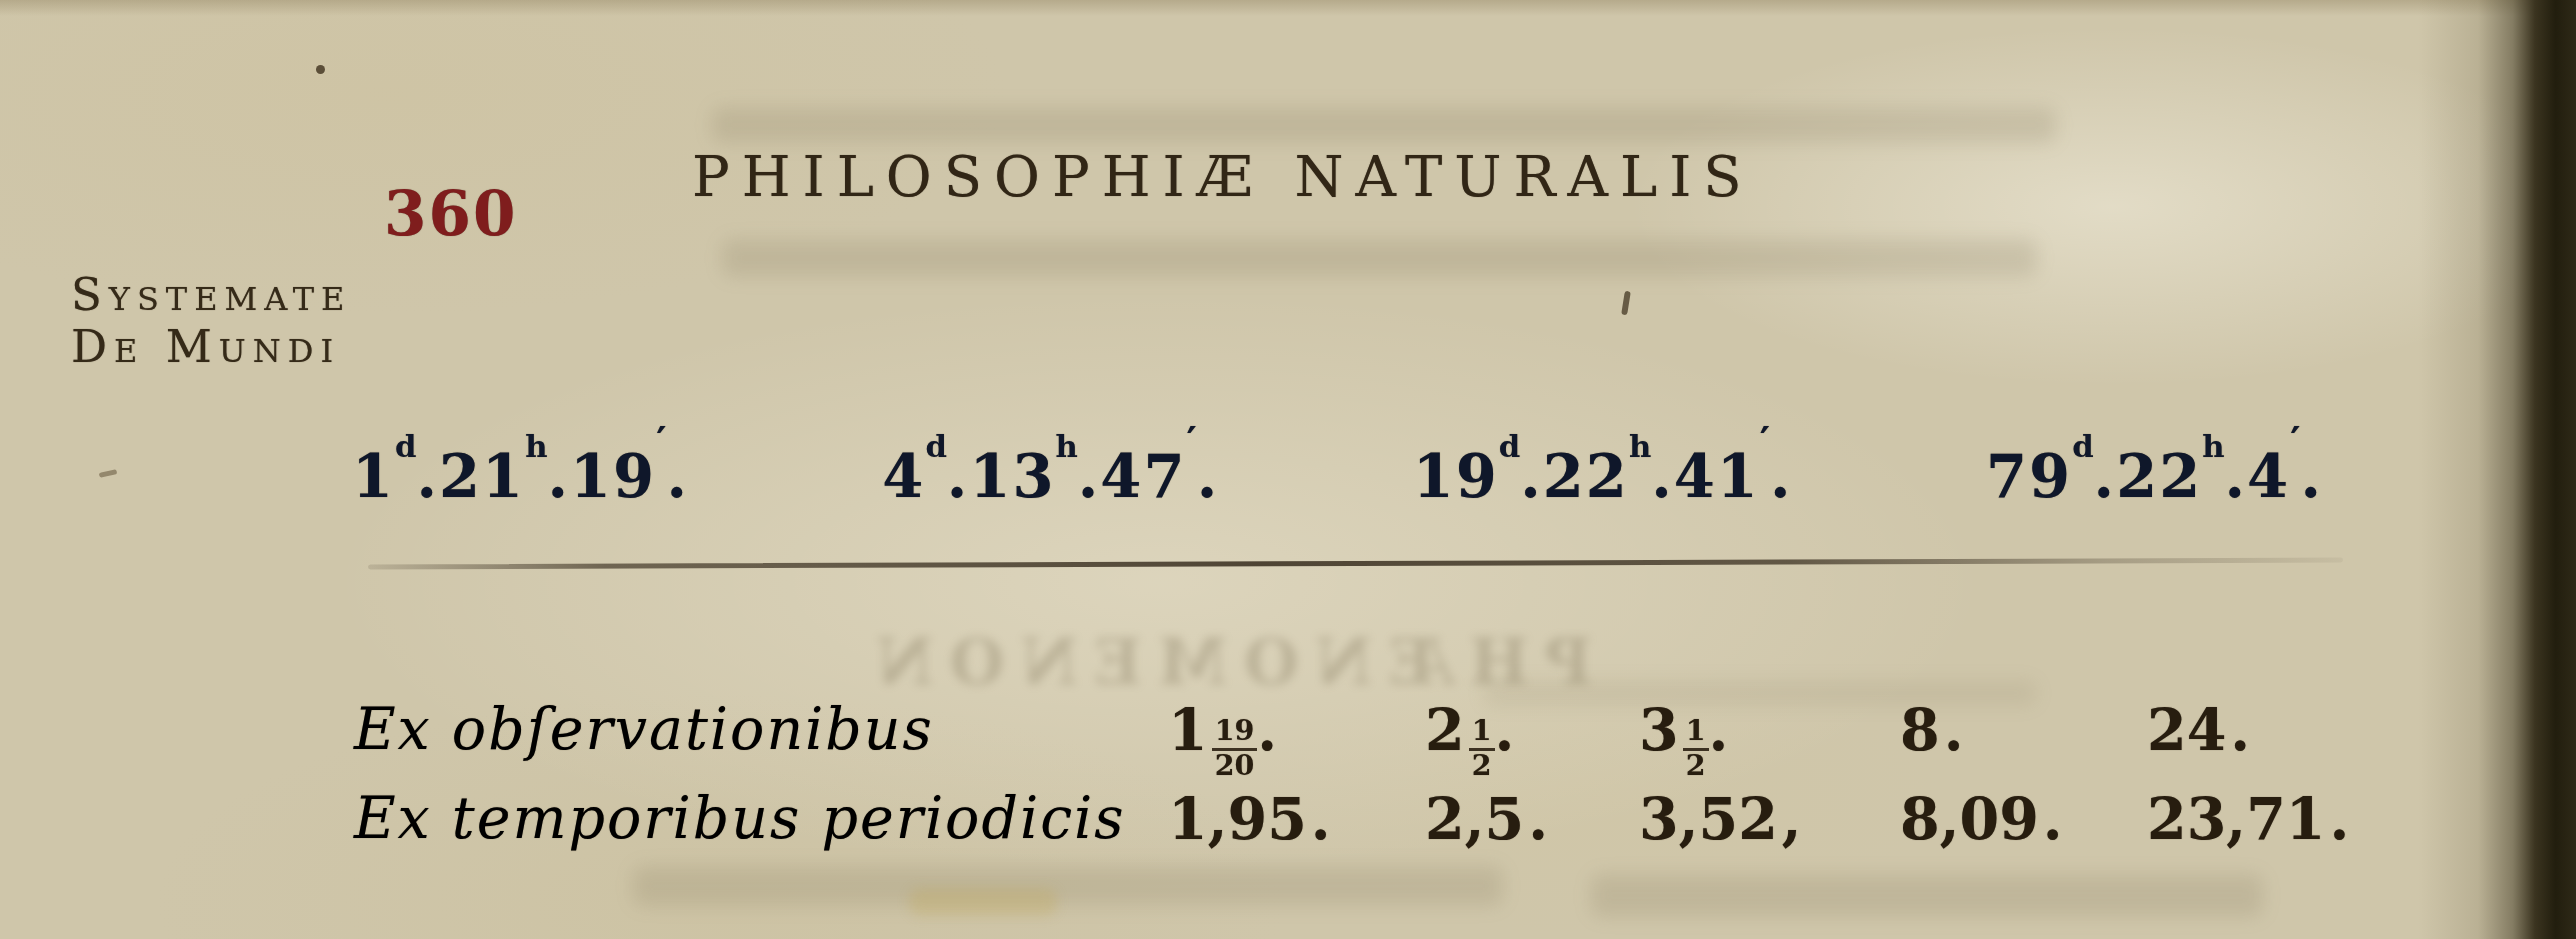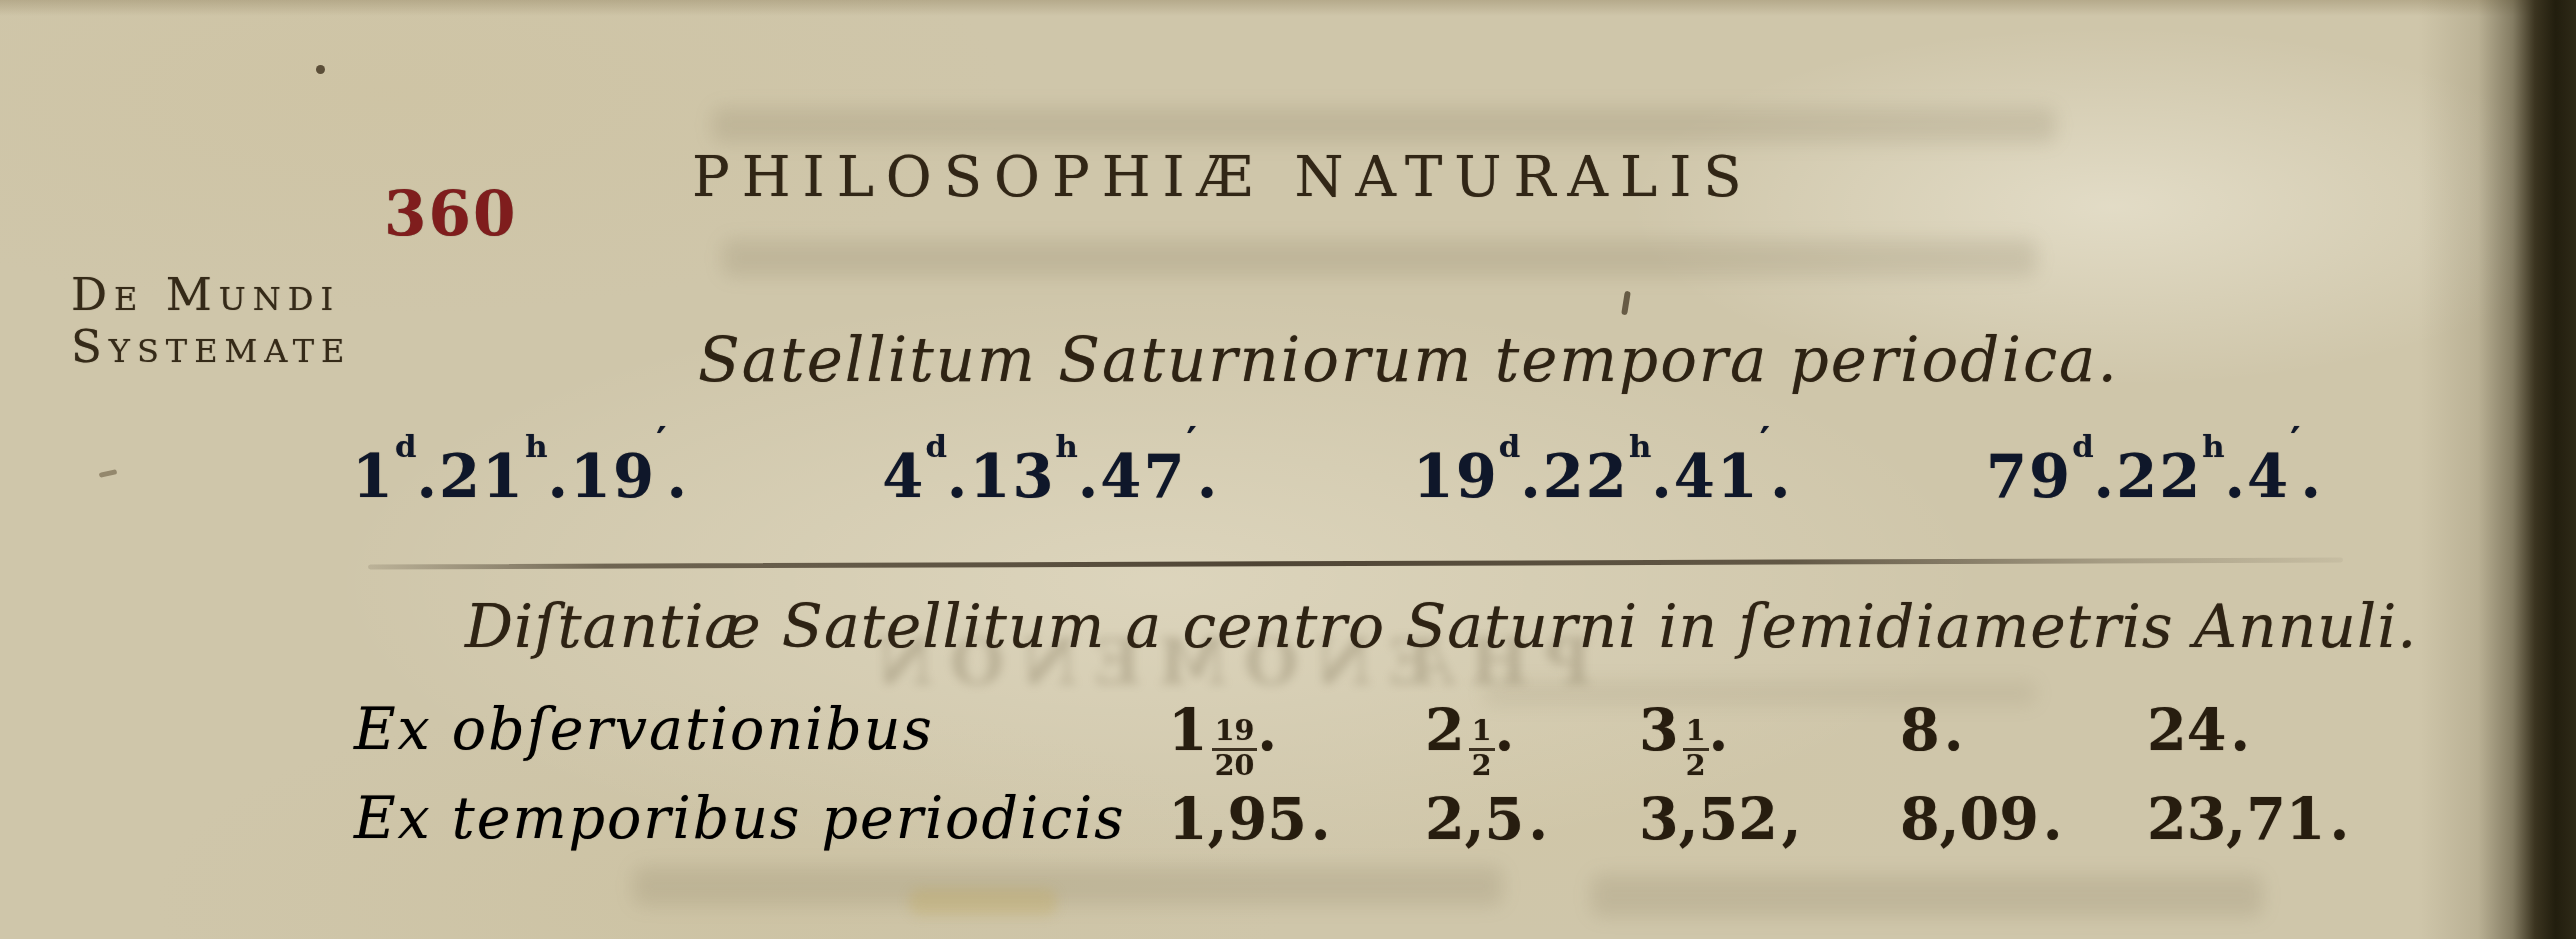--- a/index.html
+++ b/index.html
@@ -133,36 +133,34 @@
   <div class="ghost-text">PHÆNOMENON</div>
   <div class="stain"></div>
 
   <div class="speck sp1"></div>
   <div class="speck sp2"></div>
   <div class="speck sp3"></div>
 
   <div class="page-number ink">360</div>
   <div class="running-header ink">PHILOSOPHIÆ NATURALIS</div>
   <div class="margin-note ink">
+    <div>Systemate</div>
     <div>De Mundi</div>
-    <div>Systemate</div>
-  </div>
-
-  <div class="section-title ink">Satellitum Saturniorum tempora periodica.</div>
+  </div>
+
 
   <div class="periods-row ink">
     <span><span>1</span><sup>d</sup><span>.</span><span>21</span><sup>h</sup><span>.</span><span>19</span><sup class="prime">′</sup><span>.</span></span>
     <span><span>4</span><sup>d</sup><span>.</span><span>13</span><sup>h</sup><span>.</span><span>47</span><sup class="prime">′</sup><span>.</span></span>
     <span><span>19</span><sup>d</sup><span>.</span><span>22</span><sup>h</sup><span>.</span><span>41</span><sup class="prime">′</sup><span>.</span></span>
     <span><span>79</span><sup>d</sup><span>.</span><span>22</span><sup>h</sup><span>.</span><span>4</span><sup class="prime">′</sup><span>.</span></span>
   </div>
 
   <div class="rule"></div>
 
-  <div class="distances-title ink">Diſtantiæ Satellitum a centro Saturni in ſemidiametris Annuli.</div>
 
   <div class="dist-row r1">
     <span class="dist-label ink">Ex obſervationibus</span>
     <span class="dist-val ink c1"><span>1</span><span class="frac">
           <span class="fnum">19</span>
           <span class="fden">20</span>
         </span><span>.</span></span>
     <span class="dist-val ink c2"><span>2</span><span class="frac">
           <span class="fnum">1</span>
           <span class="fden">2</span>

